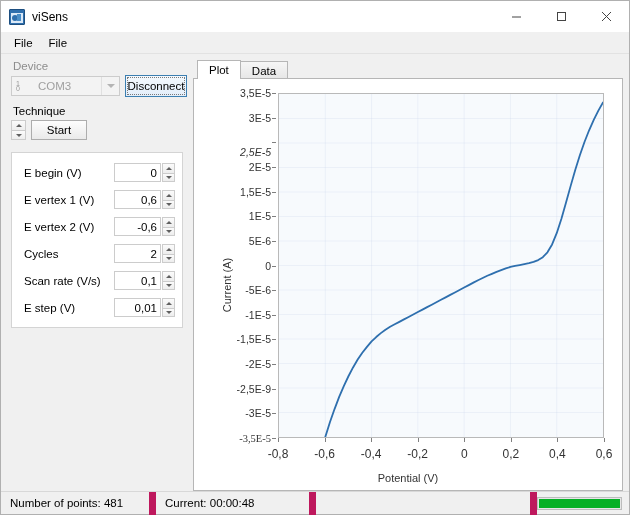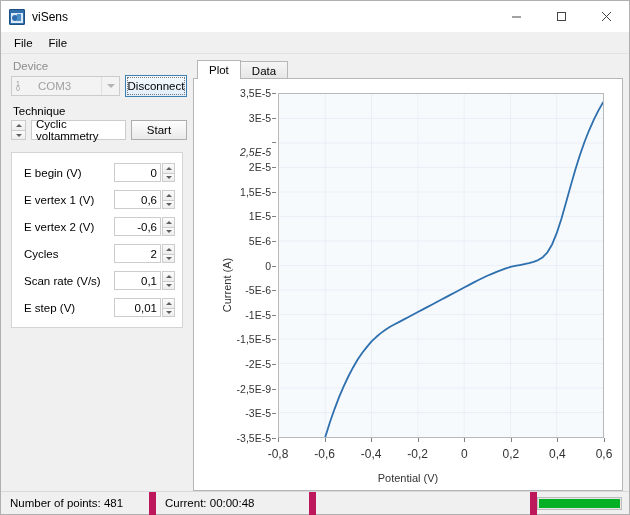--- a/index.html
+++ b/index.html
@@ -151,21 +151,20 @@
       <div class="grouplabel on">Technique</div>
       <div class="row">
         <div class="spin-left">
           <div>
               <span class="ar-up"></span>
             </div>
           <div>
               <span class="ar-dn"></span>
             </div>
         </div>
-        <div class="textbox" style="flex:1 1 auto;">Cyclic voltammetry</div>
         <div class="btn" style="min-width:56px;height:20px;">Start</div>
       </div>
 
       <div class="params">
         <div class="prow">
           <div class="plabel">E begin (V)</div>
           <div class="pfield">0</div>
           <div class="pspin">
             <div>
                 <span class="ar-up"></span>
@@ -269,21 +268,21 @@
               <div class="ylab" style="top: 221.786px;">-1E-5</div>
               <div class="ytick" style="top: 221.786px; right: -5px;"></div>
               <div class="ylab" style="top: 246.429px;">-1,5E-5</div>
               <div class="ytick" style="top: 246.429px; right: -5px;"></div>
               <div class="ylab" style="top: 271.071px;">-2E-5</div>
               <div class="ytick" style="top: 271.071px; right: -5px;"></div>
               <div class="ylab" style="top: 295.714px;">-2,5E-9</div>
               <div class="ytick" style="top: 295.714px; right: -5px;"></div>
               <div class="ylab" style="top: 320.357px;">-3E-5</div>
               <div class="ytick" style="top: 320.357px; right: -5px;"></div>
-              <div class="ylab" style="top: 345px;">-3,5E-5</div>
+              <div class="ylab" style="top: 345px; font-family: Liberation Serif, serif;">-3,5E-5</div>
               <div class="ytick" style="top: 345px; right: -5px;"></div>
             </div>
           <div class="xlabels" id="xlabels" style="left: 84px; top: 361px; width: 326px; height: 24px;">
               <div class="xlab" style="left: 0px; top: 7px;">-0,8</div>
               <div class="xtick" style="left: 0px; top: -2px;"></div>
               <div class="xlab" style="left: 46.5714px; top: 7px;">-0,6</div>
               <div class="xtick" style="left: 46.5714px; top: -2px;"></div>
               <div class="xlab" style="left: 93.1429px; top: 7px;">-0,4</div>
               <div class="xtick" style="left: 93.1429px; top: -2px;"></div>
               <div class="xlab" style="left: 139.714px; top: 7px;">-0,2</div>

